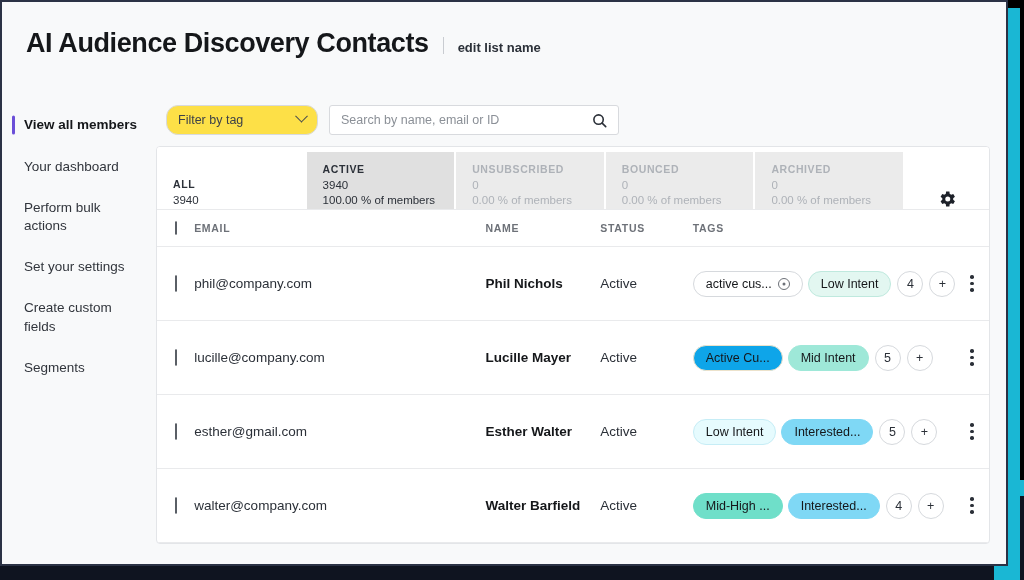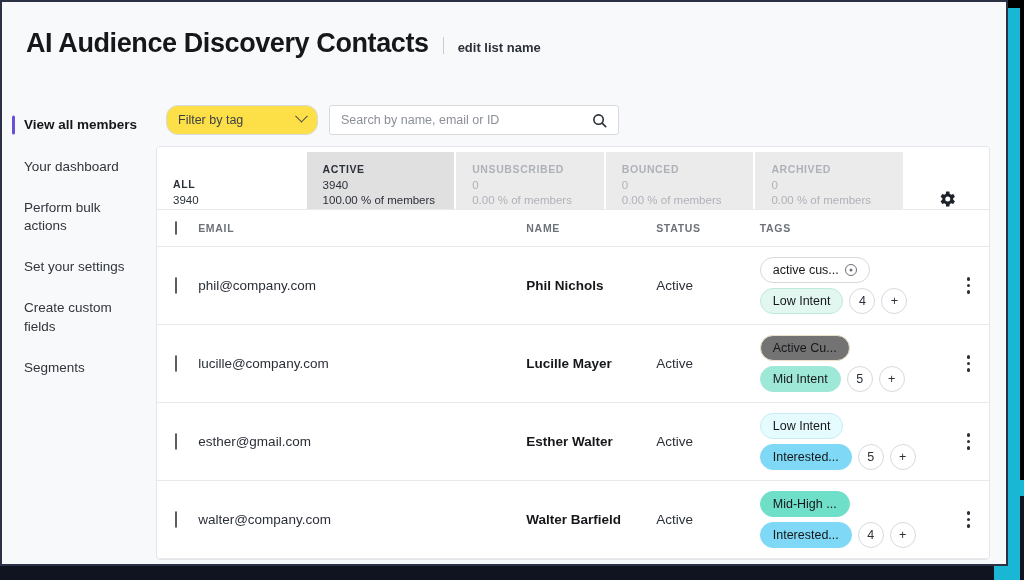--- a/index.html
+++ b/index.html
@@ -243,38 +243,38 @@
 
   .chk {
     width: 14px; height: 16px;
     border: 1.6px solid #5a5f66;
     border-radius: 2px;
     background: #fff;
     cursor: pointer;
   }
   .name-cell { font-weight: 700; color: #15171a; }
 
-  .tag-stack { display: flex; flex-direction: column; gap: 5px; align-items: flex-start; }
+  .tag-stack { display: flex; gap: 5px; align-items: flex-start; }
   .tag-line { display: flex; align-items: center; gap: 6px; }
   .pill {
     display: inline-flex;
     align-items: center;
     gap: 6px;
     height: 26px;
     padding: 0 12px;
     border-radius: 14px;
     font-size: 12.5px;
     color: #15171a;
     white-space: nowrap;
     border: 1px solid transparent;
     cursor: pointer;
   }
   .pill.plain { background: #ffffff; border-color: #d6d9dd; }
   .pill.mint-pale { background: #e3f7f1; border-color: #bfe9de; }
-  .pill.cream { background: #737373; border-color: #ece2cb; }
+  .pill.cream { background: #0ea5e9; border-color: #ece2cb; }
   .pill.mint { background: #9ee8d8; border-color: #9ee8d8; }
   .pill.teal { background: #6fdfc9; border-color: #6fdfc9; }
   .pill.sky { background: #7fd8f5; border-color: #7fd8f5; }
   .pill.pale-sky { background: #e6fbfe; border-color: #c6edf6; }
 
   .x-ico {
     width: 12px; height: 12px;
     border: 1.2px solid #6d7178;
     border-radius: 50%;
     position: relative;

